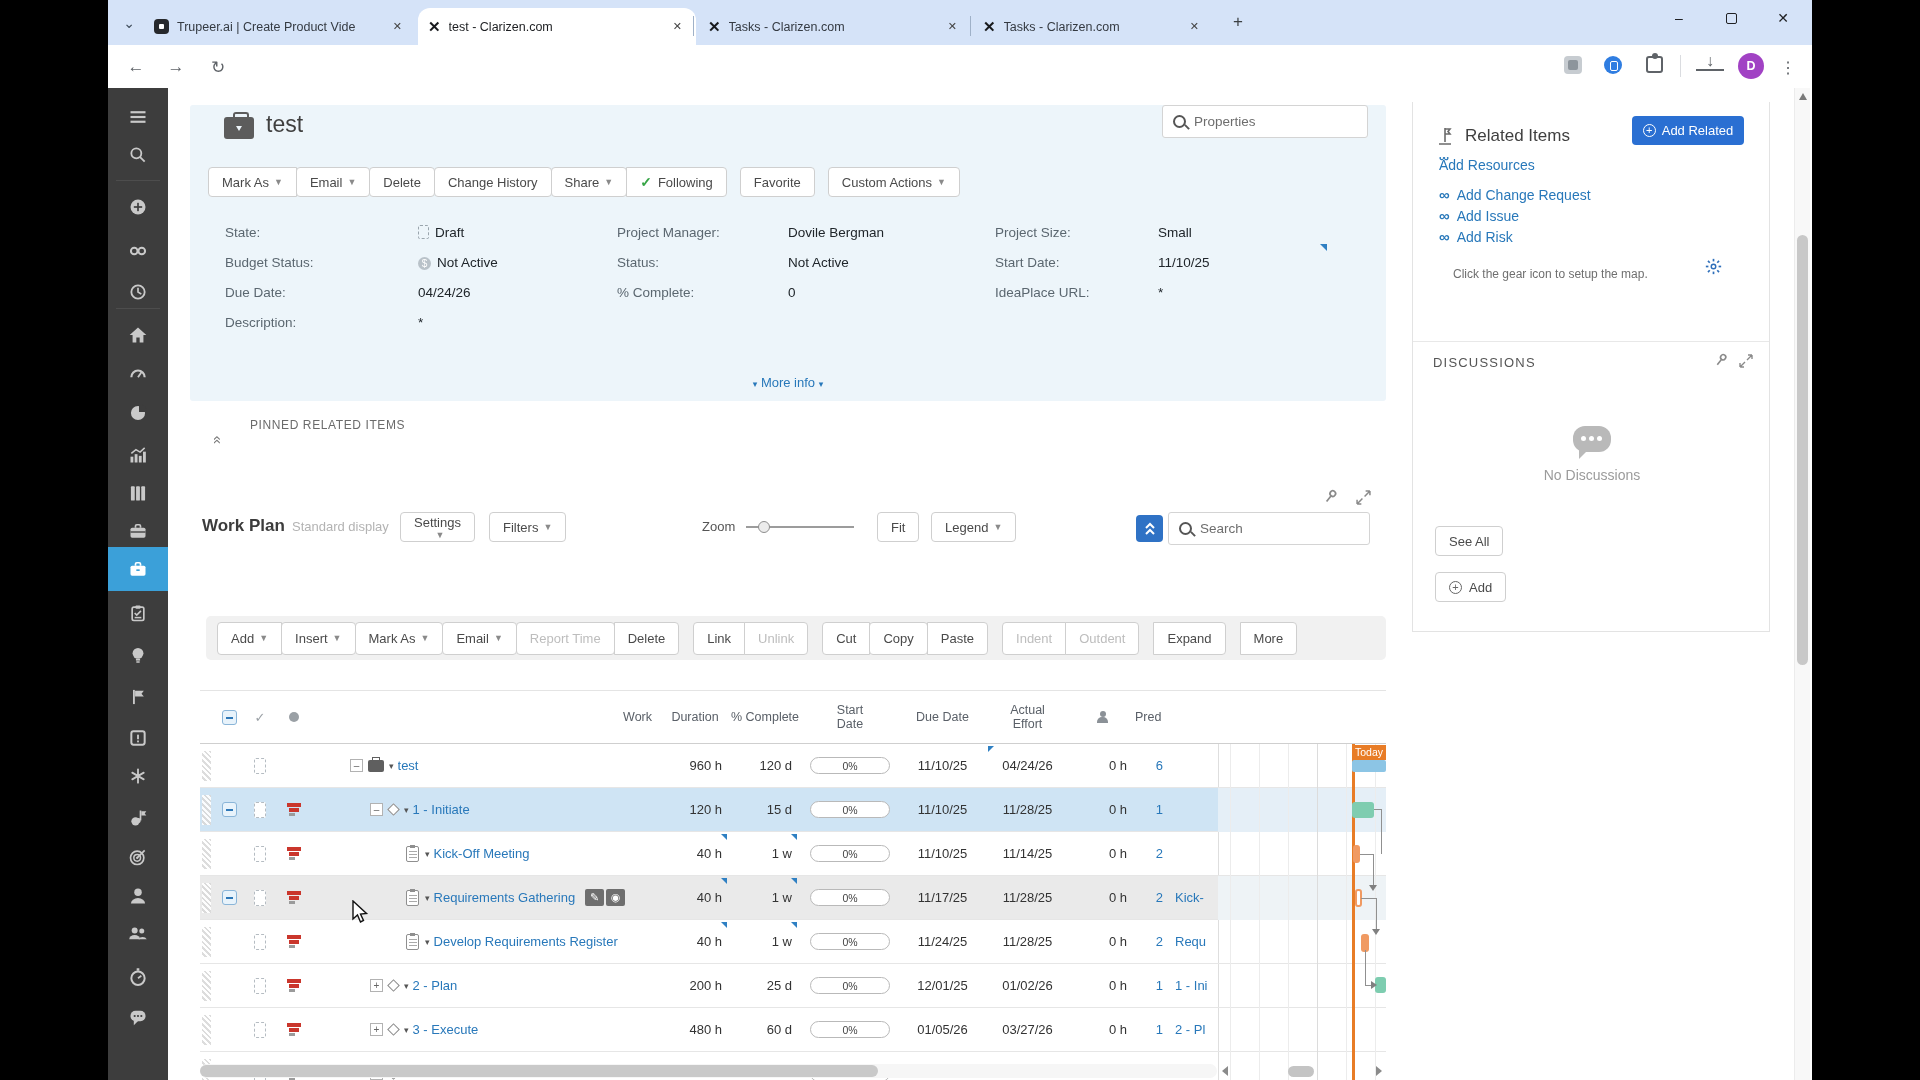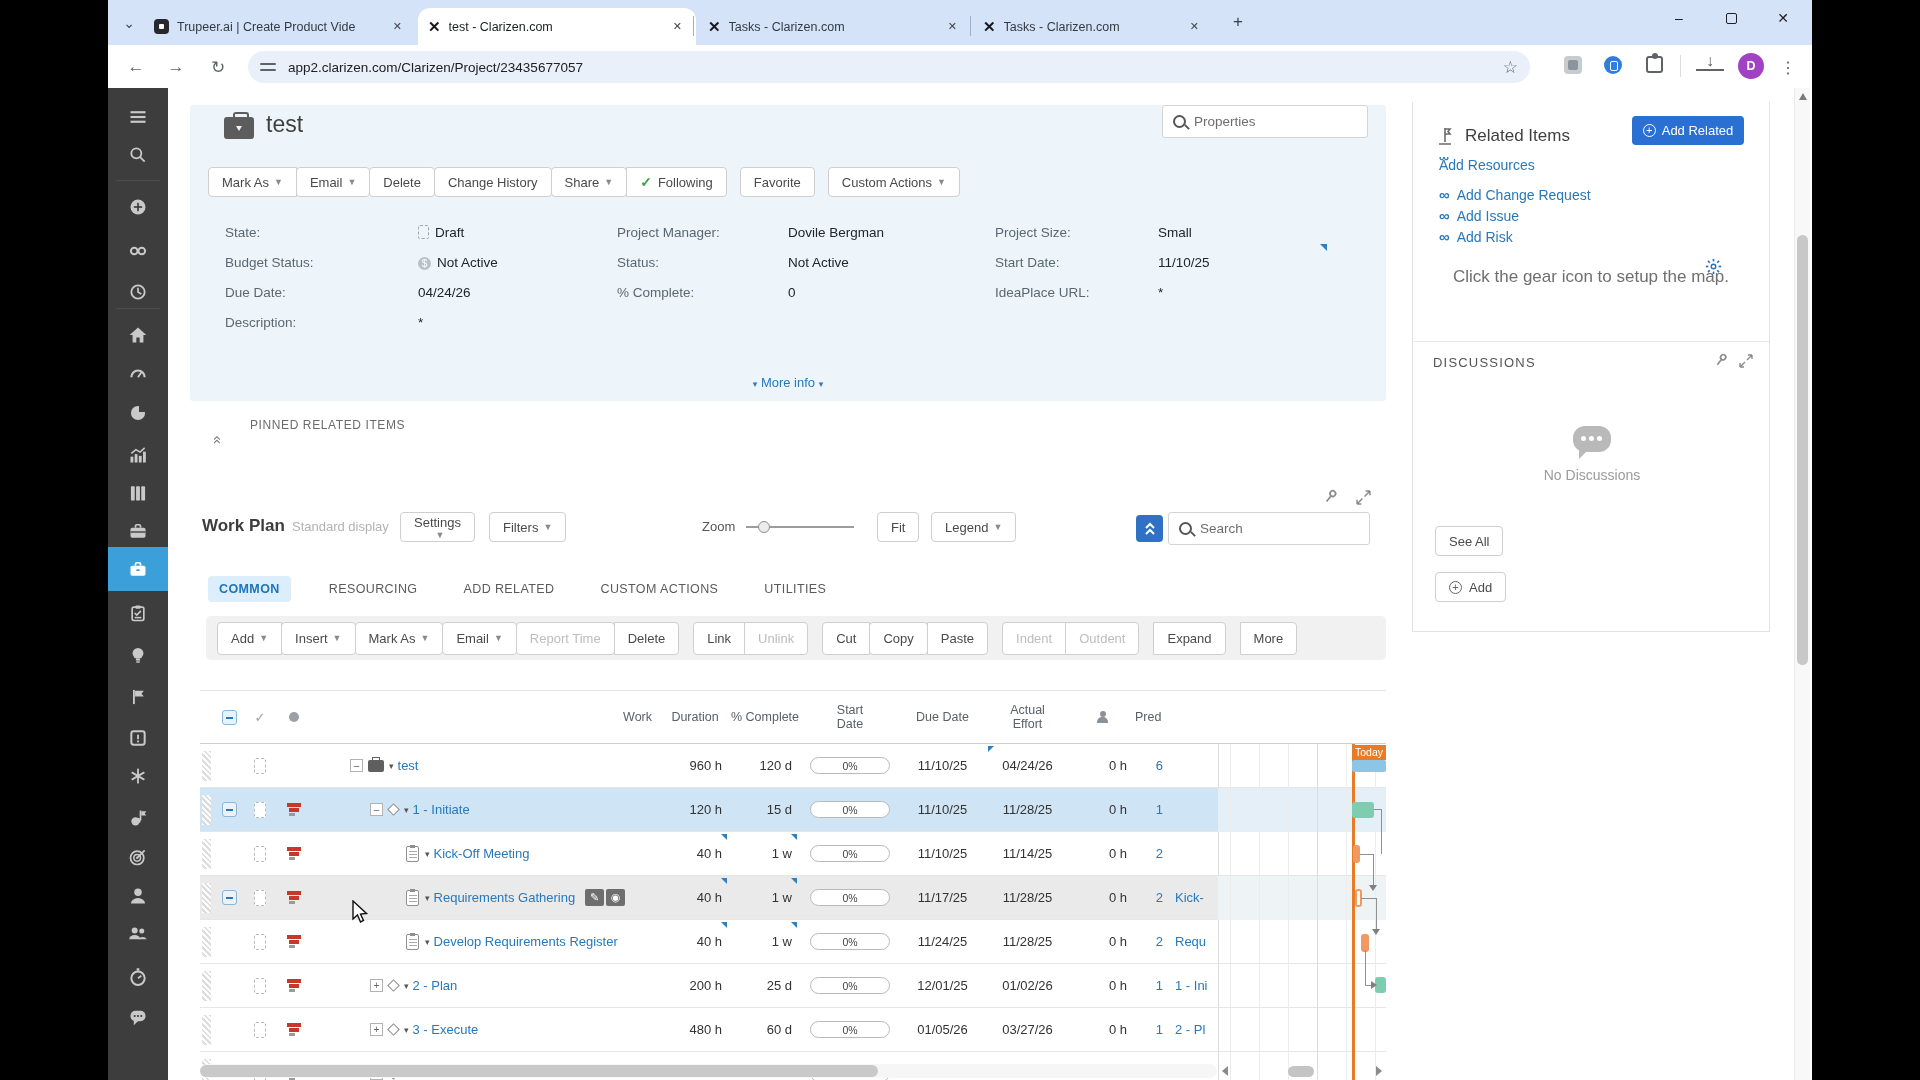--- a/index.html
+++ b/index.html
@@ -223,21 +223,21 @@
   #ri-title { position:absolute; left:52px; top:24px; font-size:17px; color:#3f3f3f; }
   #ri-flagico { position:absolute; left:22px; top:24px; }
   #add-related { position:absolute; left:219px; top:14px; width:112px; height:29px; background:#2a6fd2; border-radius:4px;
     color:#fff; font-size:13px; display:flex; align-items:center; justify-content:center; }
   #add-related .pluso { width:13px; height:13px; border:1.3px solid #fff; border-radius:50%; font-size:11px;
     line-height:11px; text-align:center; margin-right:6px; }
   .rlink { position:absolute; left:26px; font-size:14px; color:#2878ba; white-space:nowrap; }
   .rlink .inf { font-weight:bold; font-size:15px; margin-right:7px; }
   #rlink-clip { position:absolute; left:26px; top:55px; height:13px; overflow:hidden; }
   #rlink-clip span { display:block; margin-top:-8px; font-size:14px; color:#2878ba; }
-  #gear-hint { position:absolute; left:40px; top:165px; font-size:17px; color:#6f6f6f; }
+  #gear-hint { position:absolute; left:40px; top:165px; font-size:12px; color:#6f6f6f; }
   #gear-ico { position:absolute; left:292px; top:156px; color:#2f6fba; font-size:16px; }
   #disc-divider { position:absolute; left:0; top:239px; width:100%; height:1px; background:#e8e8e8; }
   #disc-title { position:absolute; left:20px; top:253px; font-size:13px; color:#555; letter-spacing:1.2px; }
   #disc-bubble { position:absolute; left:160px; top:324px; width:38px; height:26px; background:#b9b9b9; border-radius:12px; }
   #disc-bubble:before { content:""; position:absolute; left:6px; bottom:-7px; width:0; height:0;
     border-top:9px solid #b9b9b9; border-right:9px solid transparent; }
   #disc-bubble:after { content:""; position:absolute; left:8px; top:10px; width:5px; height:5px; border-radius:50%;
     background:#fff; box-shadow:8px 0 0 #fff, 16px 0 0 #fff; }
   #disc-empty { position:absolute; left:0; top:365px; width:358px; text-align:center; font-size:14px; color:#9b9b9b; }
   #see-all { position:absolute; left:22px; top:424px; }
@@ -290,25 +290,20 @@
     <div class="wctl" id="wctl-max" style="left:1600px">
         <i></i>
       </div>
     <div class="wctl" style="left:1652px">✕</div>
   </div>
 
   <div id="urlbar">
     <div class="navbtn" style="left:14px">←</div>
     <div class="navbtn" style="left:54px">→</div>
     <div class="navbtn" style="left:96px">↻</div>
-    <div id="omnibox">
-      <span class="tune"></span>
-      <span id="url-text">app2.clarizen.com/Clarizen/Project/23435677057</span>
-      <span id="star">☆</span>
-    </div>
     <div class="extico" id="ext1" style="left:1456px"></div>
     <div class="extico" id="ext2" style="left:1496px"></div>
     <div class="extico" id="puzzle" style="left:1538px"></div>
     <div id="toolbar-sep" style="left:1572px"></div>
     <div class="navbtn" id="download" style="left:1588px">↓</div>
     <div id="avatar" style="left:1630px">D</div>
     <div class="navbtn" id="menu3" style="left:1666px">⋮</div>
   </div>
 
   <div id="app">
@@ -592,27 +587,20 @@
               <line x1="8" y1="7" x2="8" y2="14" stroke="#8a8a8a" stroke-width="1.6"></line>
             </g>
           </svg>
       </div>
       <div class="mini-ico" style="left:1188px; top:402px">
         <svg width="15" height="15" viewBox="0 0 14 14">
             <path d="M13 1 L8 6 M13 1 h-4 M13 1 v4 M1 13 L6 8 M1 13 h4 M1 13 v-4" stroke="#8a8a8a" stroke-width="1.4" fill="none"></path>
           </svg>
       </div>
 
-      <div id="wp-tabs">
-          <div class="wp-tab active">COMMON</div>
-          <div class="wp-tab">RESOURCING</div>
-          <div class="wp-tab">ADD RELATED</div>
-          <div class="wp-tab">CUSTOM ACTIONS</div>
-          <div class="wp-tab">UTILITIES</div>
-        </div>
       <div id="wp-toolbar">
           <div class="group joined">
             <div class="btn">
               <span>Add</span>
               <span class="carot">▼</span>
             </div>
             <div class="btn">
               <span>Insert</span>
               <span class="carot">▼</span>
             </div>

